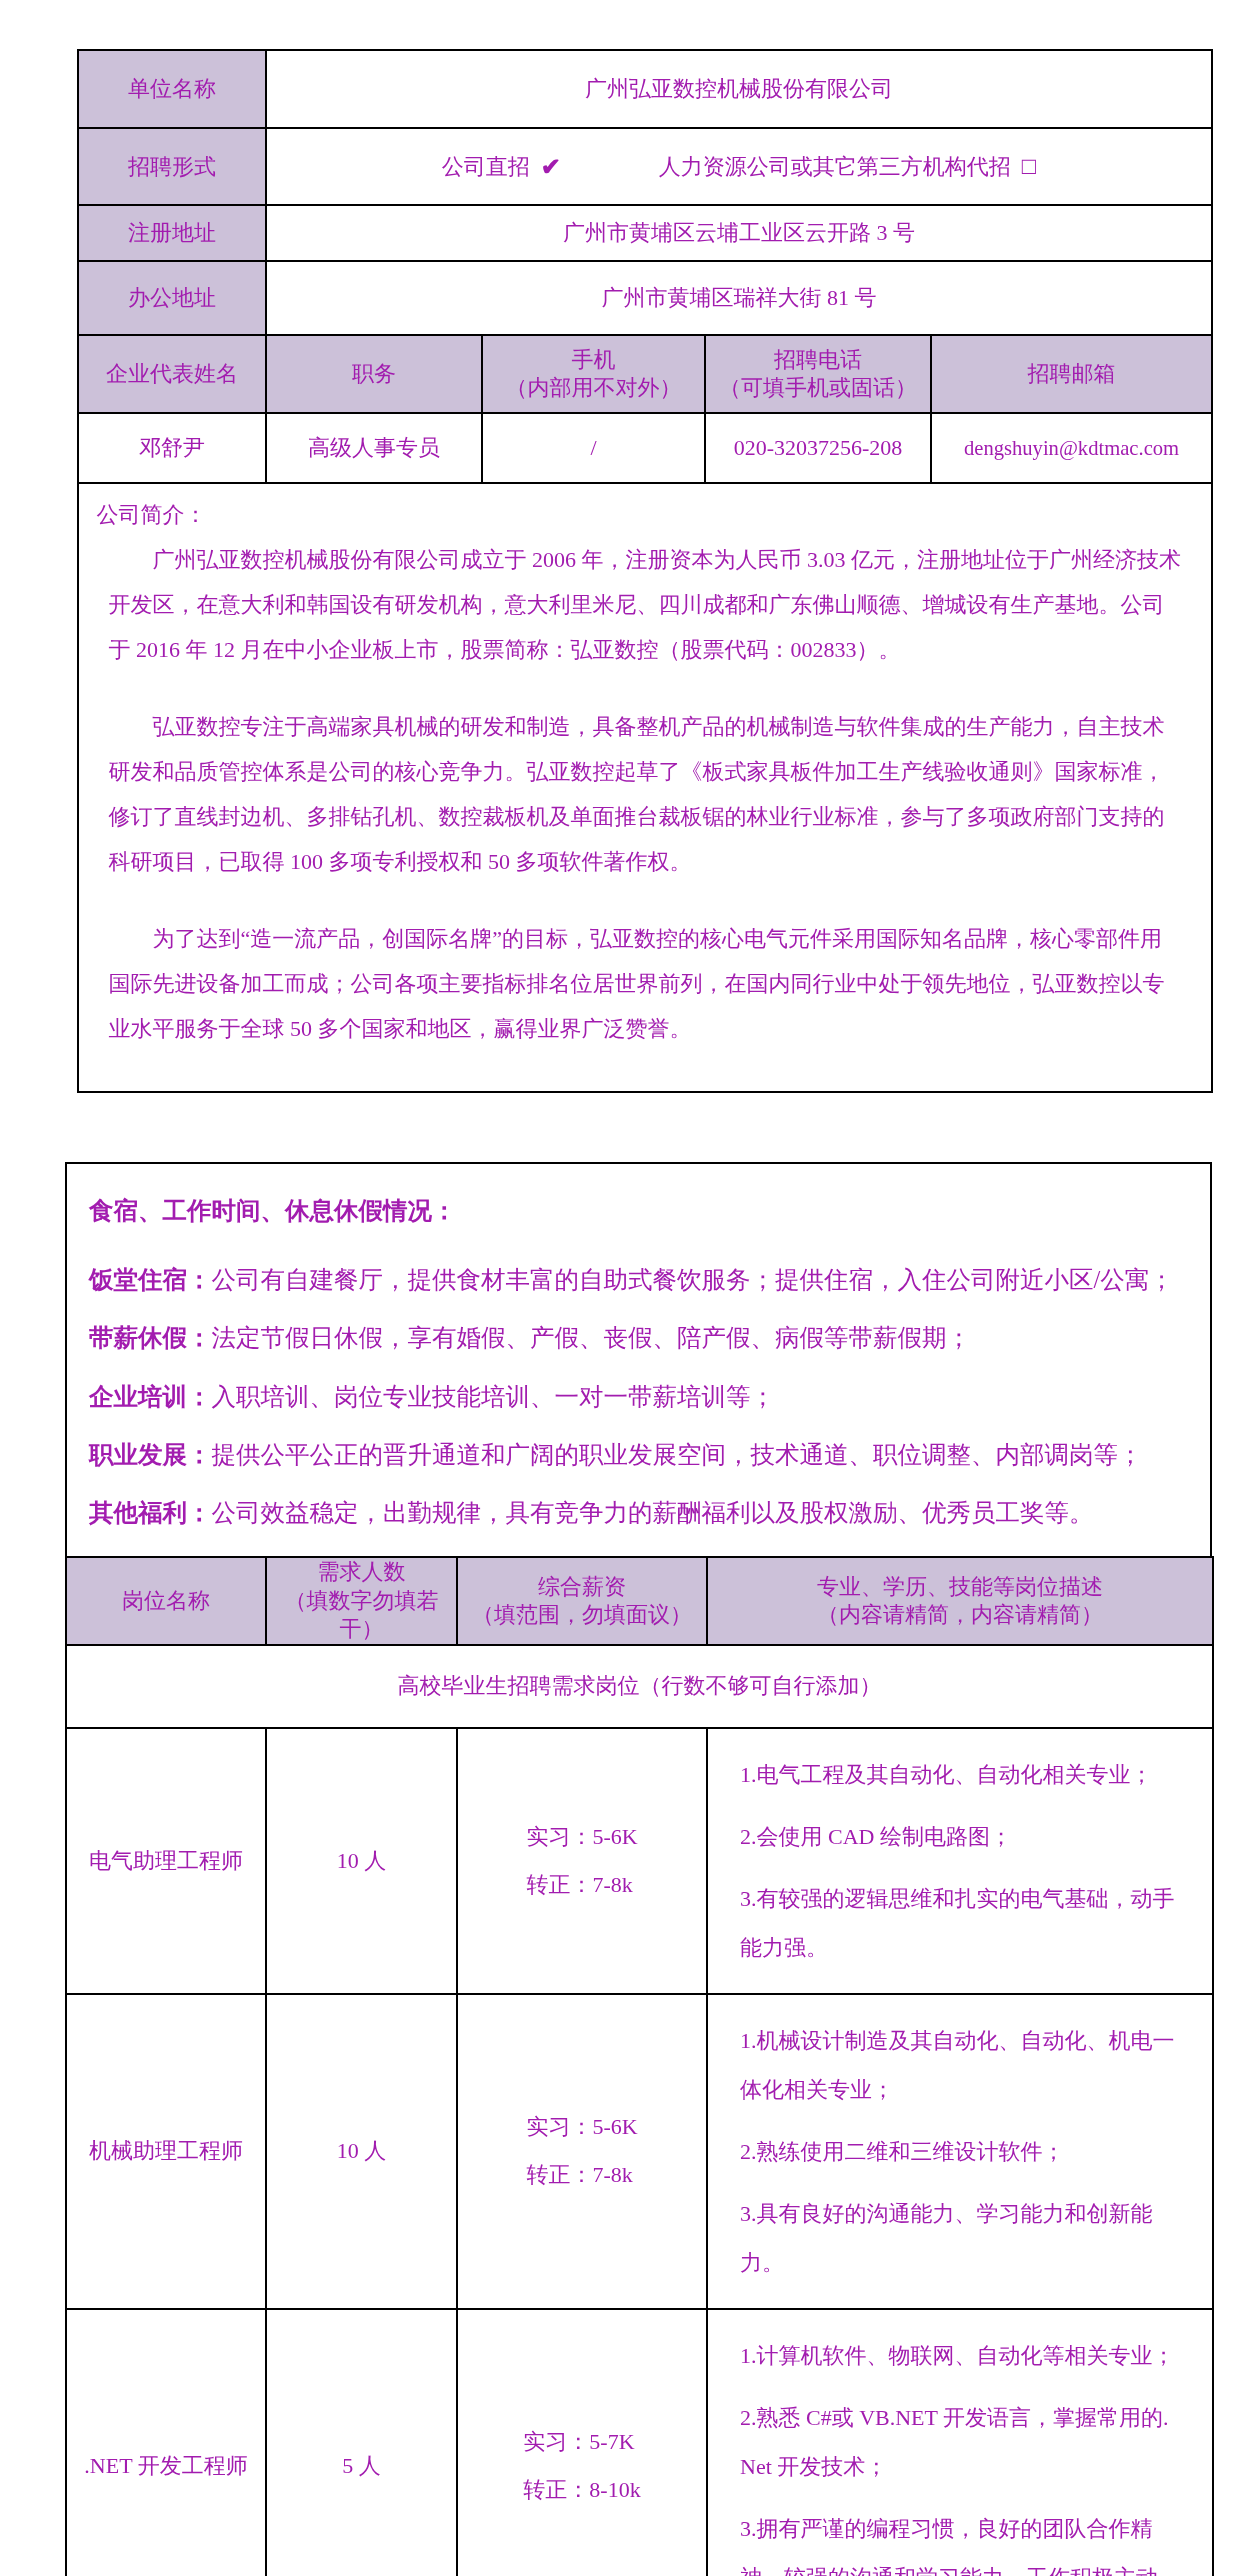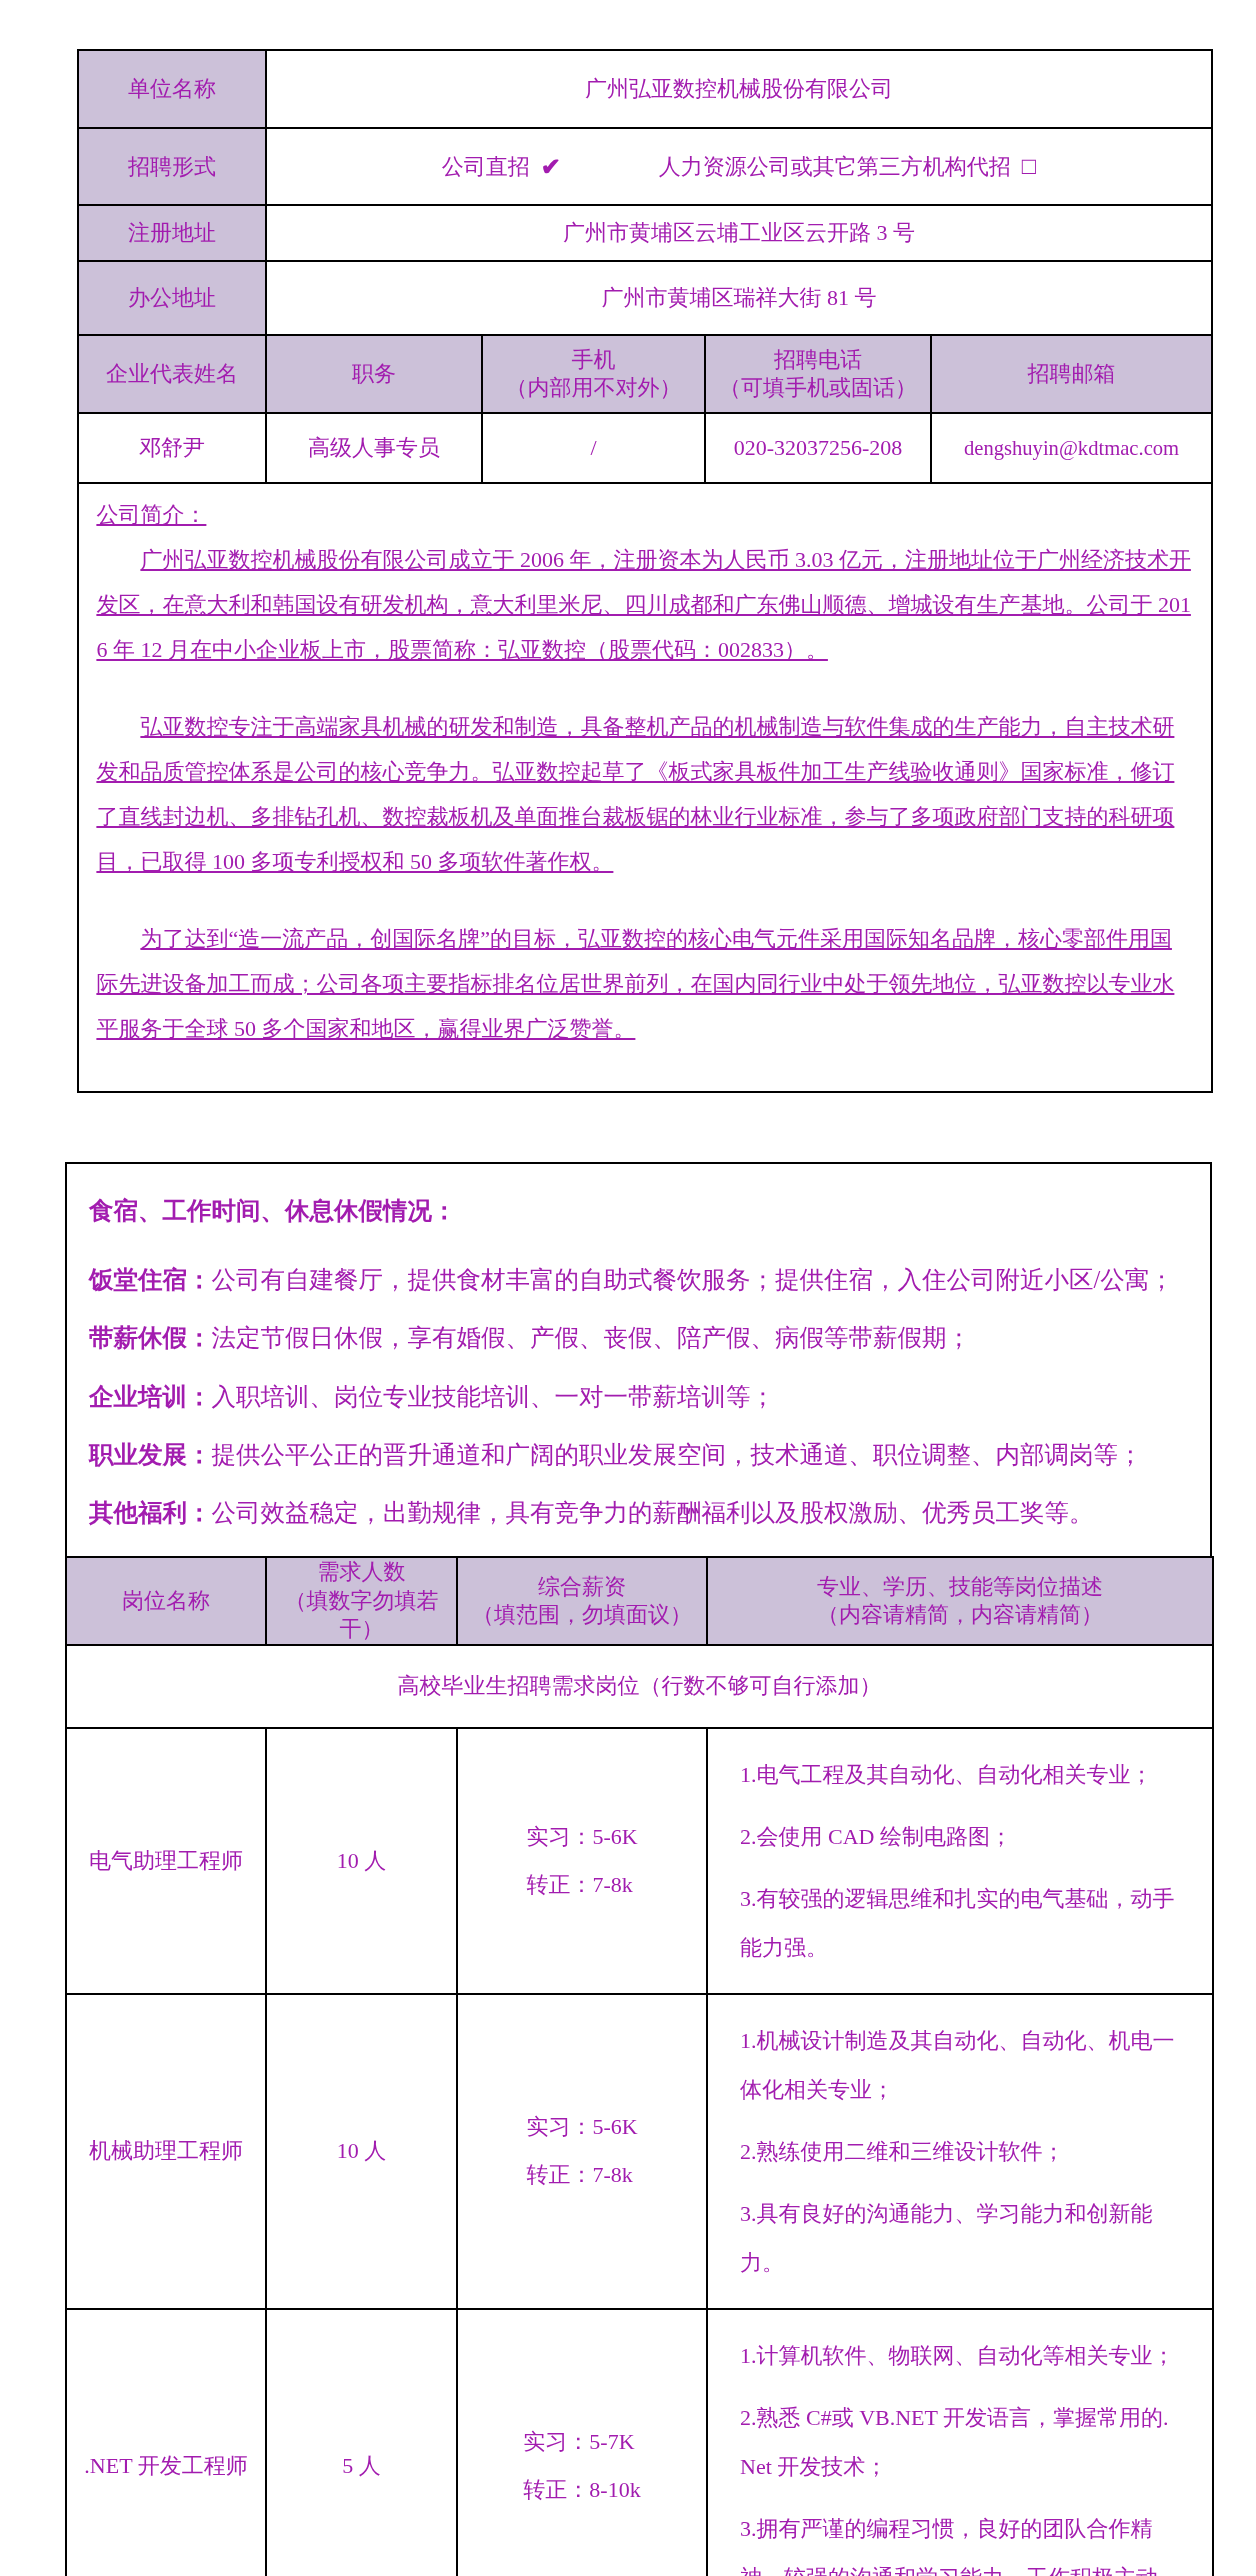--- a/index.html
+++ b/index.html
@@ -26,22 +26,22 @@
   .t1 .r4{height:56px;}
   .t1 .r5{height:74px;}
   .t1 .r6{height:78px;line-height:28.5px;}
   .t1 .r7{height:70px;}
   .recruit-line{display:flex;justify-content:center;align-items:center;column-gap:11px;}
   .recruit-gap{display:inline-block;width:76px;}
   .check{font-weight:bold;font-size:24px;}
   .ubox{font-size:24px;}
   .email{font-size:20.6px;}
   
-  .intro-cell{height:570px;text-align:left;vertical-align:top;padding:8px 17.4px;text-decoration:underline;}
-  .intro-cell p{margin:0 0 32px;line-height:45px;text-indent:2em;}
+  .intro-cell{height:570px;text-align:left;vertical-align:top;padding:8px 17.4px;}
+  .intro-cell p{margin:0 12px 32px;line-height:45px;text-indent:2em;}
   .intro-cell p.intro-title{text-indent:0;margin:0;}
   
   .box2{position:absolute;left:65px;top:1162px;width:1147px;}
   .welfare{border:2.4px solid var(--border-color);border-bottom:none;
     padding:20.6px 22px 11px;font-size:24.5px;background:var(--page-bg);}
   .welfare .title{font-weight:bold;margin:0 0 17.4px;line-height:52px;}
   .welfare .item{margin:0 0 6.3px;line-height:52px;}
   .welfare .item b{font-weight:bold;}
   .t2{width:1147px;font-size:22px;}
   .t2 .rh{height:87px;line-height:28.5px;}

